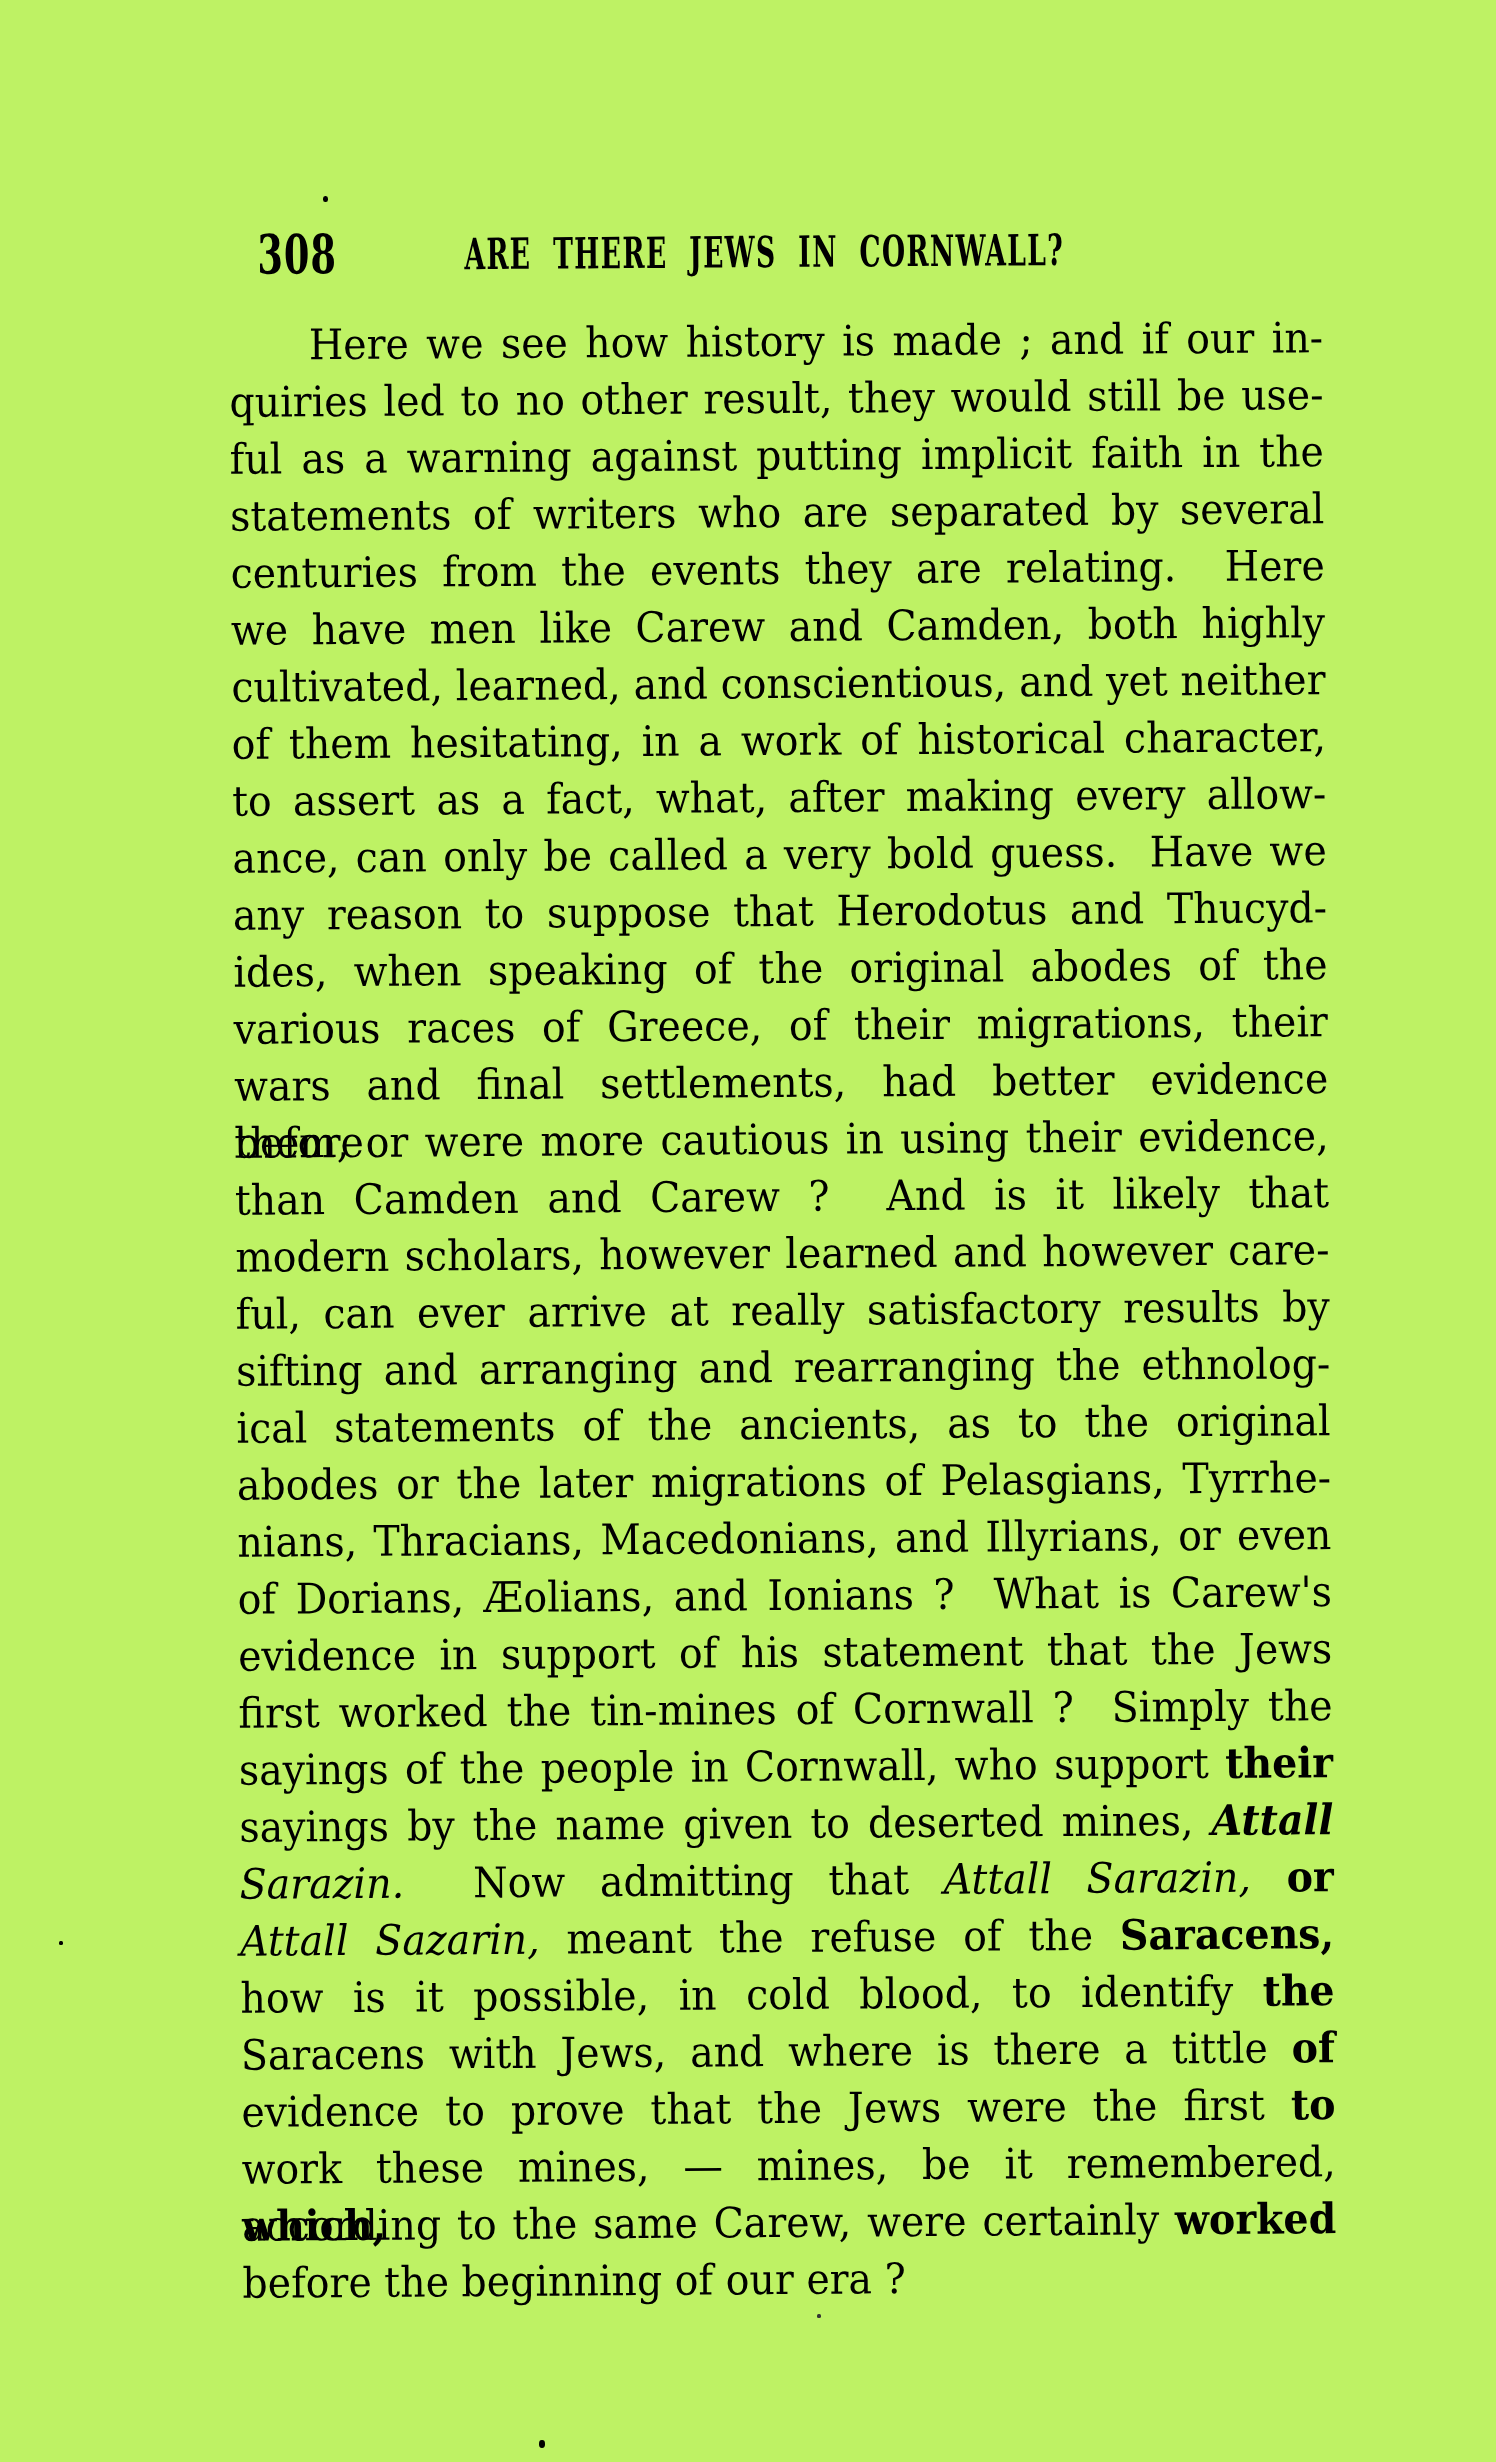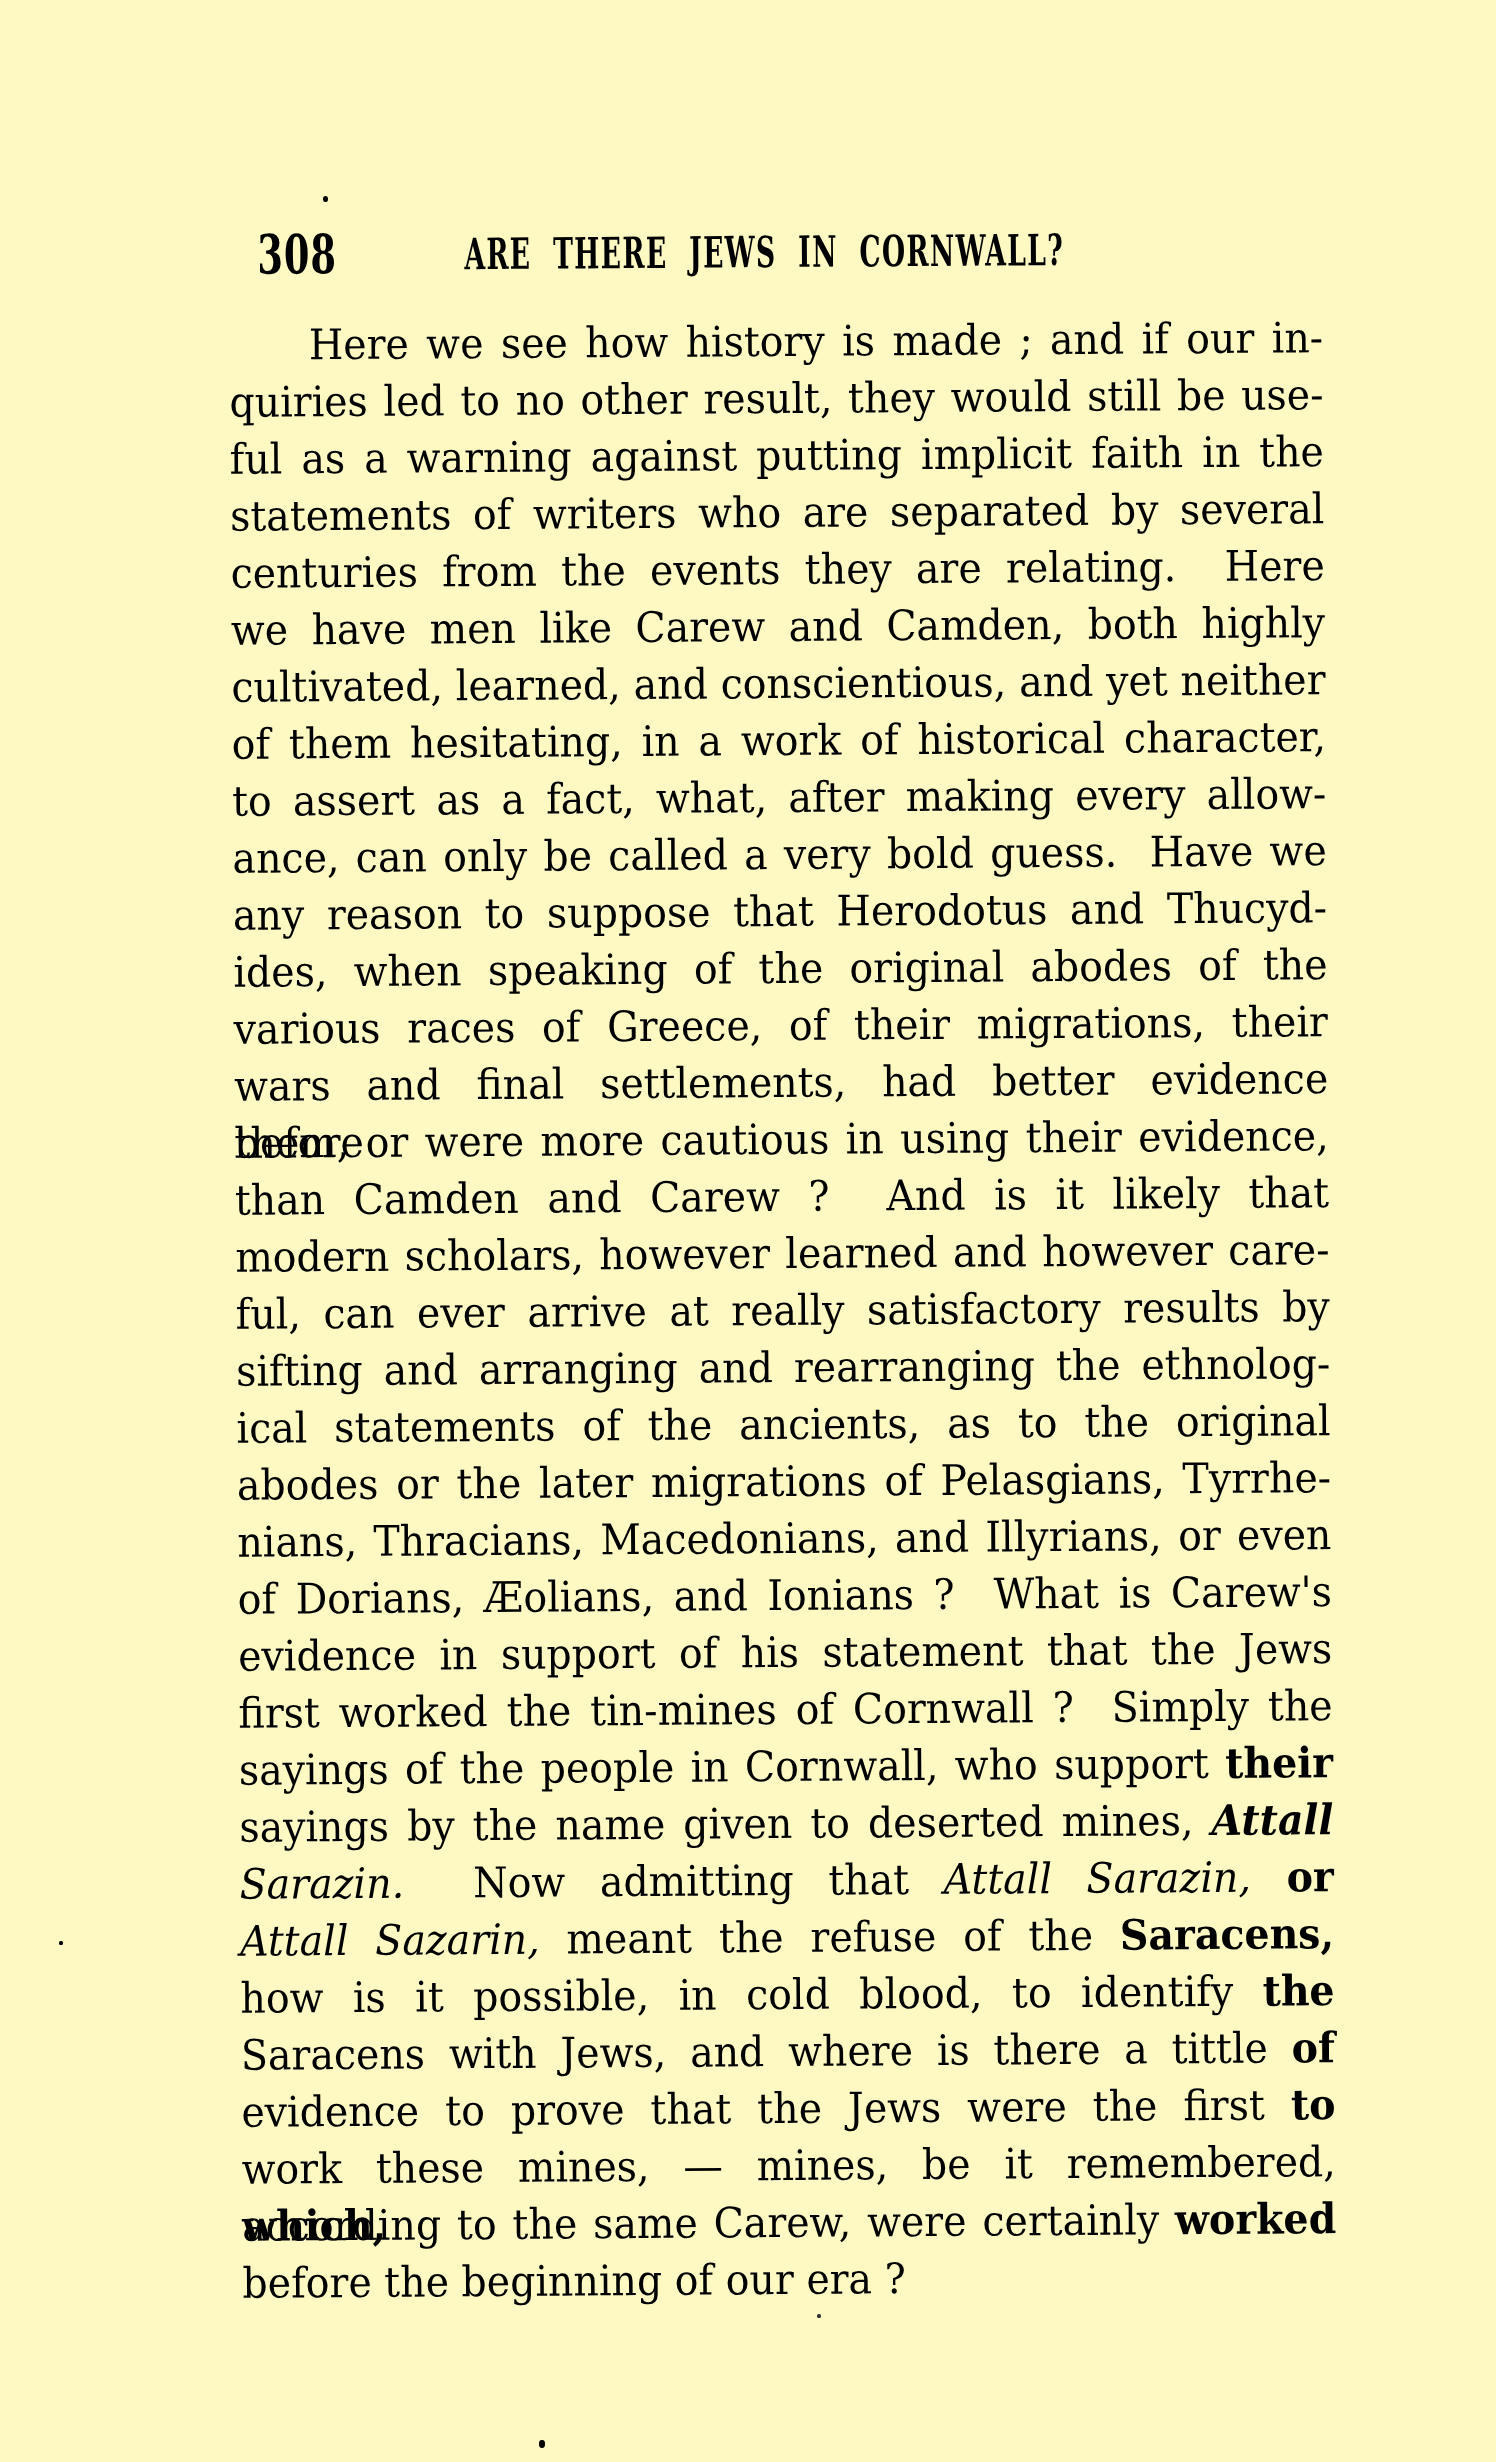--- a/index.html
+++ b/index.html
@@ -9,21 +9,21 @@
   body {
     width: 1496px;
     height: 2462px;
     position: relative;
     overflow: hidden;
     background: #ffffff;
   }
   .sheet {
     position: absolute;
     inset: 0;
-    background: #fef9c3;
+    background: #bef264;
     color: #000000;
     text-decoration: underline;
   }
   .content {
     position: absolute;
     left: 228px;
     top: 209px;
     width: 1094px;
     height: 2164px;
     transform: rotate(-0.4deg);

